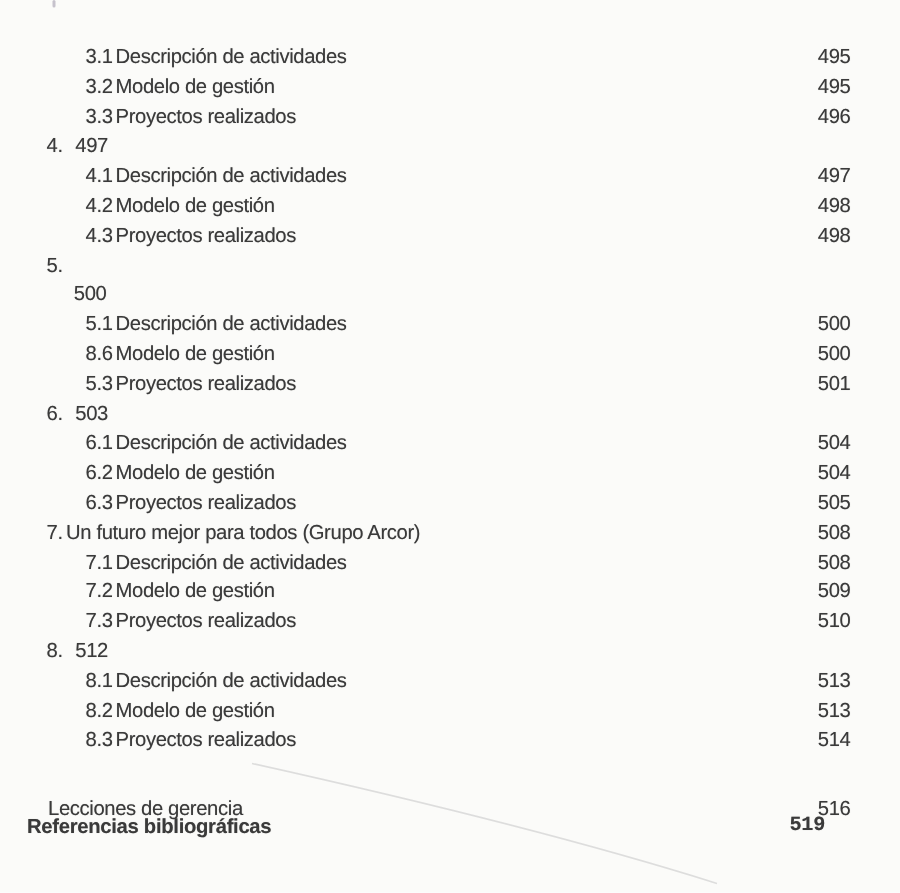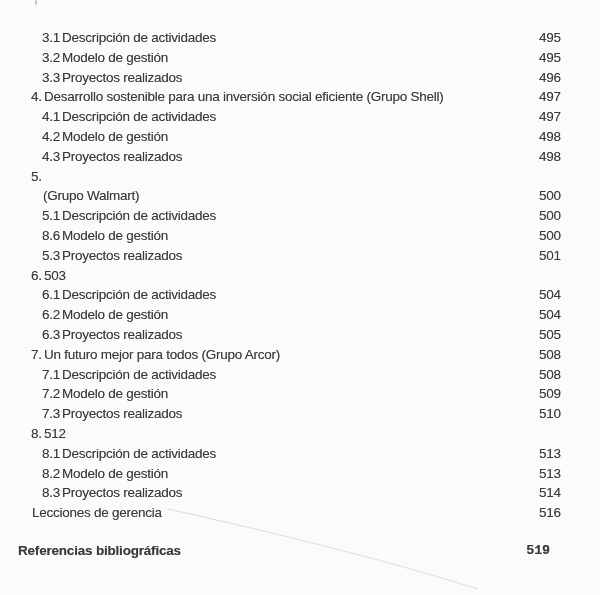--- a/index.html
+++ b/index.html
@@ -11,27 +11,27 @@
     font-family:"Liberation Sans", sans-serif;
     font-size:13.5px;
     letter-spacing:-0.25px;
     color:#3a3a3a;
     text-shadow:0 0 .5px rgba(58,58,58,.45);
   }
   .toc-list{position:absolute;left:0;right:0;top:28px;}
   .row{display:flex;height:19.8px;line-height:19.8px;padding-right:33px;}
   .row .num{flex:none;white-space:nowrap;}
   .row .title{flex:1;white-space:nowrap;overflow:hidden;}
-  .row .pg{flex:none;min-width:28px;}
+  .row .pg{flex:none;text-align:right;min-width:28px;}
   .row.chapter{padding-left:31px;}
   .row.chapter .num{width:13px;}
-  .row.sub{padding-left:42px;}
+  .row.sub{padding-left:42px;margin-left:15px;}
   .row.sub .num{width:20px;}
   .row.continuation{padding-left:43px;}
-  .row.section{padding-left:32px;}
+  .row.section{padding-left:32px;margin-top:26px;}
   .footer-row{
     position:absolute;left:18px;right:50px;top:541px;
     display:flex;line-height:20px;
     font-weight:bold;letter-spacing:-0.2px;
   }
   .footer-row .title{flex:1;white-space:nowrap;}
   .footer-row .pg{flex:none;text-align:right;font-family:Liberation Mono, monospace;}
   .scan-crease{position:absolute;left:0;top:0;pointer-events:none;}
   .scan-mark{
     position:absolute;left:35px;top:0;width:2px;height:5px;
@@ -56,21 +56,20 @@
         <span class="title">Modelo de gestión</span>
         <span class="pg">495</span>
       </div>
       <div class="row sub">
         <span class="num">3.3</span>
         <span class="title">Proyectos realizados</span>
         <span class="pg">496</span>
       </div>
       <div class="row chapter">
         <span class="num">4.</span>
-        <span class="title">Desarrollo sostenible para una inversión social eficiente (Grupo Shell)</span>
         <span class="pg">497</span>
       </div>
       <div class="row sub">
         <span class="num">4.1</span>
         <span class="title">Descripción de actividades</span>
         <span class="pg">497</span>
       </div>
       <div class="row sub">
         <span class="num">4.2</span>
         <span class="title">Modelo de gestión</span>
@@ -79,21 +78,20 @@
       <div class="row sub">
         <span class="num">4.3</span>
         <span class="title">Proyectos realizados</span>
         <span class="pg">498</span>
       </div>
       <div class="row chapter">
         <span class="num">5.</span>
         <span class="pg"></span>
       </div>
       <div class="row continuation">
-        <span class="title">(Grupo Walmart)</span>
         <span class="pg">500</span>
       </div>
       <div class="row sub">
         <span class="num">5.1</span>
         <span class="title">Descripción de actividades</span>
         <span class="pg">500</span>
       </div>
       <div class="row sub">
         <span class="num">8.6</span>
         <span class="title">Modelo de gestión</span>

